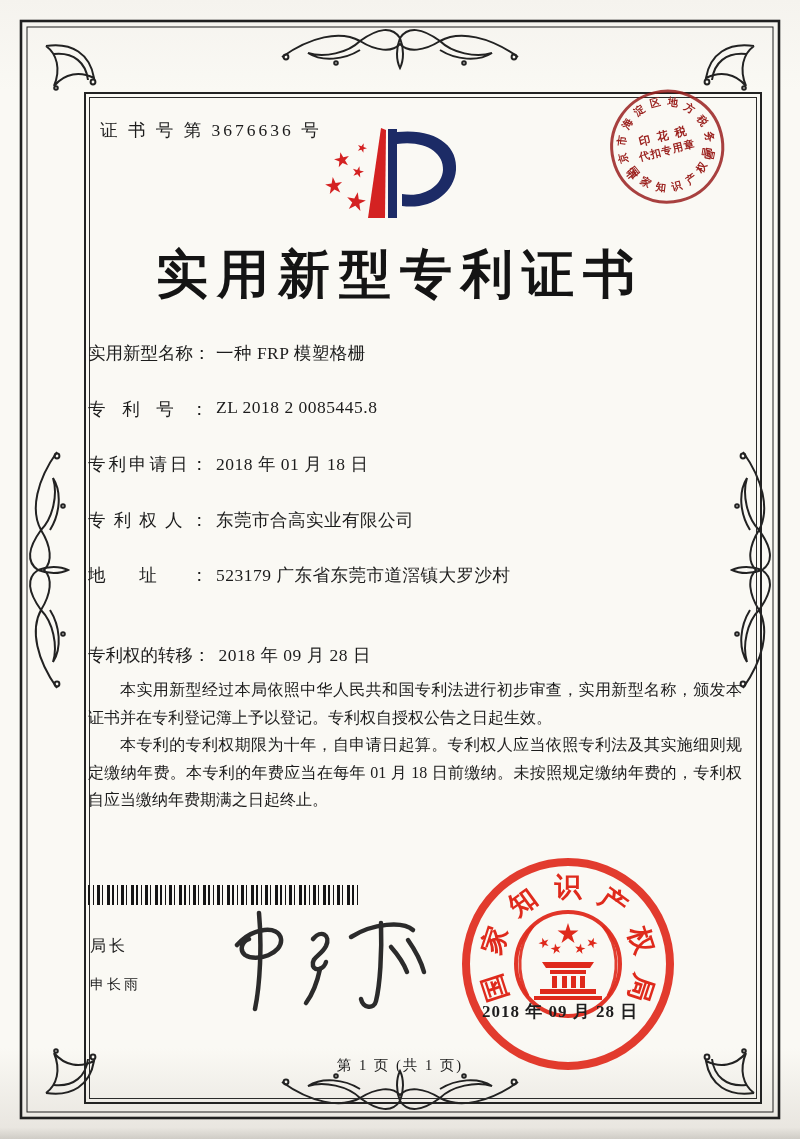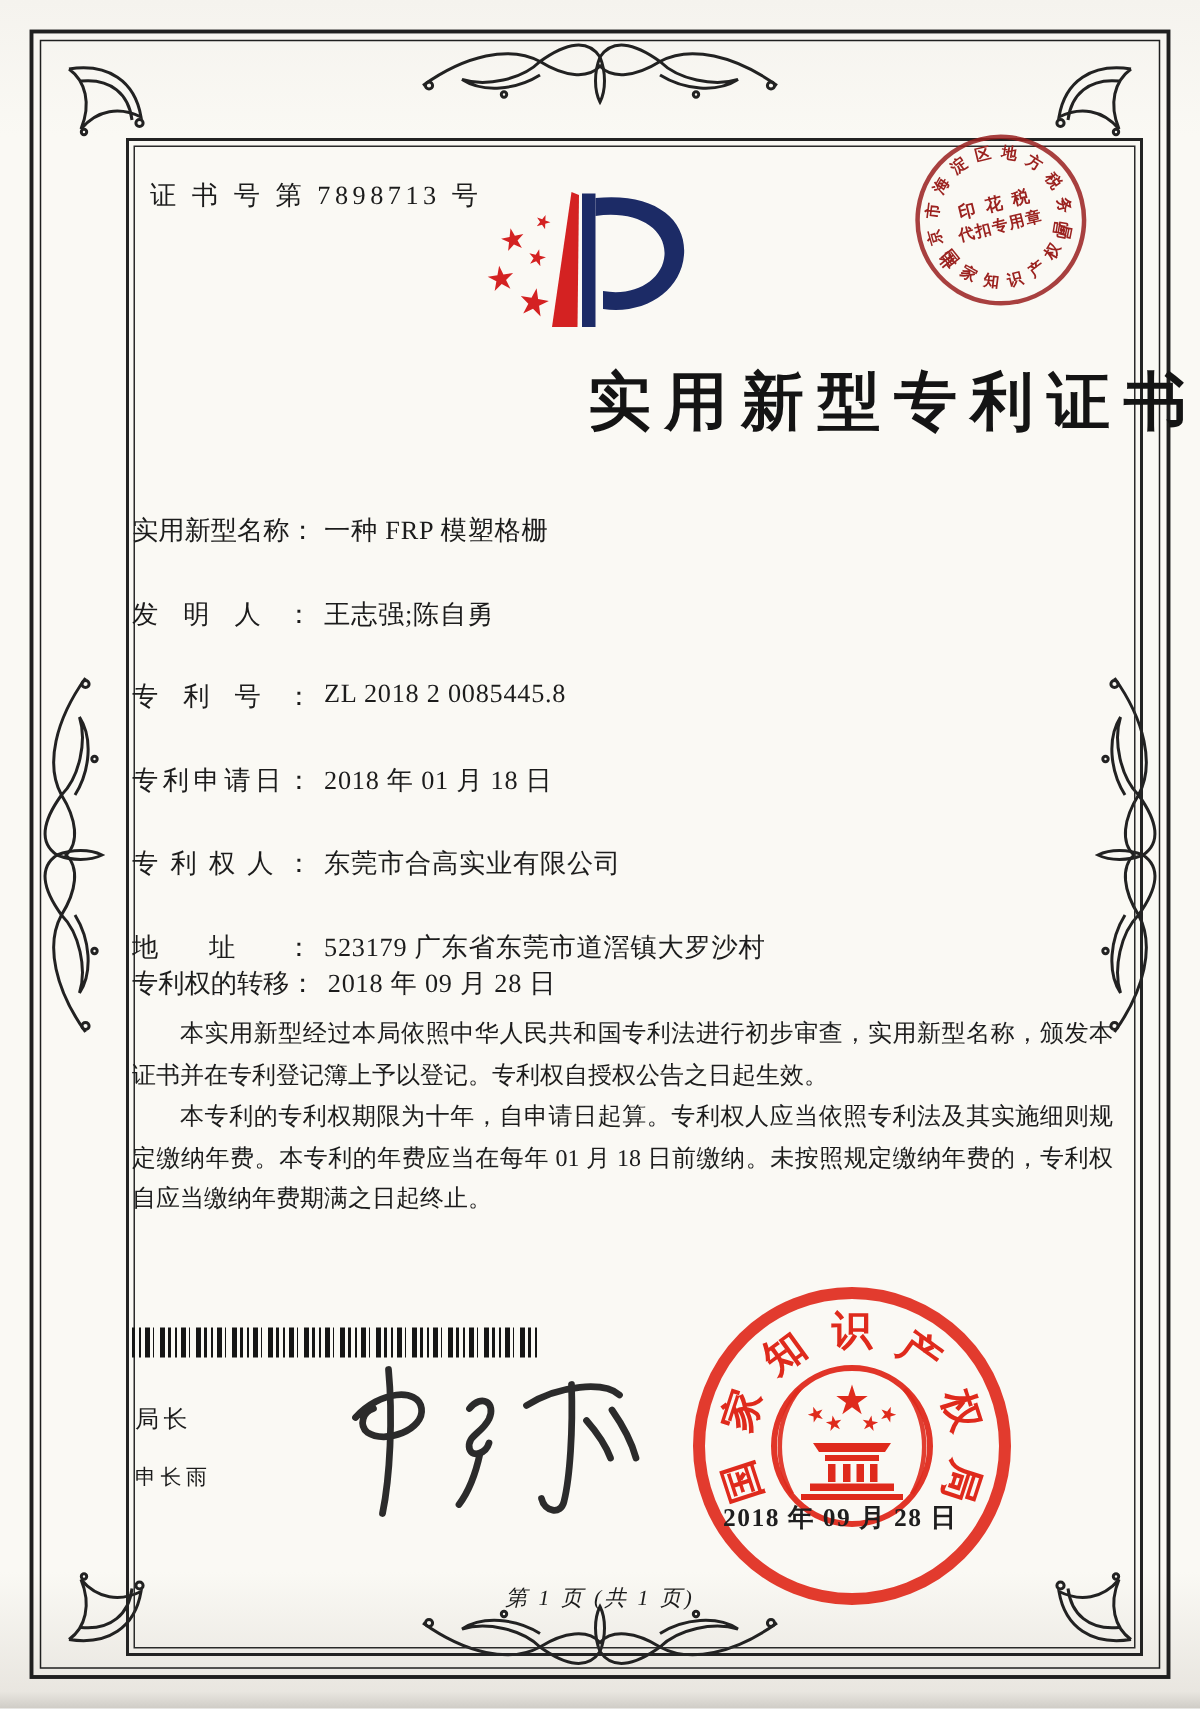--- a/index.html
+++ b/index.html
@@ -10,21 +10,21 @@
   }
   .abs{position:absolute;}
   
   .border-svg{left:0;top:0;width:800px;height:1139px;pointer-events:none;}
   
   .frame{left:84px;top:92px;width:674px;height:1008px;border:2.5px solid #232323;}
   .frame-inner{position:absolute;left:3px;top:3px;right:3px;bottom:3px;border:1px solid #2a2a2a;}
   
   .cert-no{left:100px;top:118px;font-size:17.5px;letter-spacing:3px;}
   .logo{left:318px;top:118px;width:165px;height:112px;}
-  .title{left:0;top:240px;width:800px;text-align:right;font-size:42px;font-weight:bold;letter-spacing:9px;color:#141414;}
+  .title{left:0;top:240px;width:800px;text-align:center;font-size:52px;font-weight:bold;letter-spacing:9px;color:#141414;}
   
   .stamp{left:608px;top:88px;width:116px;height:116px;transform:rotate(-14deg);}
   .stamp-ring{position:absolute;left:2px;top:2px;width:108px;height:108px;border:3.5px solid rgba(153,32,30,.85);border-radius:50%;}
   .stamp span{position:absolute;left:50%;top:50%;color:#9b221f;font-weight:bold;}
   .stamp .arcT{font-size:10.5px;transform:translate(-50%,-50%) rotate(var(--a)) translateY(-44px);}
   .stamp .arcB{font-size:10.5px;transform:translate(-50%,-50%) rotate(var(--a)) translateY(-42px) rotate(180deg);}
   .stamp .c1{font-size:11.5px;white-space:nowrap;transform:translate(-50%,-50%) translateY(-10px);letter-spacing:2px;}
   .stamp .c2{font-size:10.5px;white-space:nowrap;transform:translate(-50%,-50%) translateY(5px);letter-spacing:1px;}
   
   .fields{left:88px;top:341px;width:660px;font-size:17.5px;}
@@ -44,21 +44,21 @@
   .sig-name{left:90px;top:976px;font-size:14px;letter-spacing:3px;}
   .sig-svg{left:195px;top:905px;width:235px;height:115px;}
   
   .seal{left:462px;top:858px;width:212px;height:212px;z-index:2;}
   .seal-ring{position:absolute;left:0;top:0;width:196px;height:196px;border:8px solid rgba(223,42,28,.92);border-radius:50%;}
   .seal span{position:absolute;left:50%;top:50%;font-size:27px;font-weight:bold;color:#df2a1c;
     transform:translate(-50%,-50%) rotate(var(--a)) translateY(-77px);}
   .emblem{position:absolute;left:50%;top:50%;transform:translate(-50%,-50%);}
   .seal-date{left:482px;top:1000px;font-size:17px;letter-spacing:1px;color:#1e1e1e;z-index:3;font-weight:bold;}
   
-  .footer{left:0;top:1056px;width:800px;text-align:center;font-size:14.5px;letter-spacing:2px;font-style:italic;}
+  .footer{left:0;top:1056px;width:800px;text-align:center;font-size:14.5px;letter-spacing:2px;}
 </style>
 </head>
 <body>
 
 <svg class="abs border-svg" viewBox="0 0 800 1139">
   <g fill="none" stroke="#1f1f1f">
     <rect x="21" y="21" width="758" height="1097" stroke-width="2.6"></rect>
     <rect x="27" y="27" width="746" height="1085" stroke-width="1"></rect>
   </g>
   <defs>
@@ -86,21 +86,21 @@
   <use href="#cf" transform="translate(44,44)"></use>
   <use href="#cf" transform="translate(756,44) scale(-1,1)"></use>
   <use href="#cf" transform="translate(44,1095) scale(1,-1)"></use>
   <use href="#cf" transform="translate(756,1095) scale(-1,-1)"></use>
 </svg>
 
 <div class="abs frame">
   <div class="frame-inner"></div>
 </div>
 
-<div class="abs cert-no">证 书 号 第 7898713 号</div>
+<div class="abs cert-no">证 书 号 第 3676636 号</div>
 
 <div class="abs stamp">
   <div class="stamp-ring"></div>
   <span class="arcT" style="--a:-115deg">北</span>
   <span class="arcT" style="--a:-92deg">京</span>
   <span class="arcT" style="--a:-69deg">市</span>
   <span class="arcT" style="--a:-46deg">海</span>
   <span class="arcT" style="--a:-23deg">淀</span>
   <span class="arcT" style="--a:0deg">区</span>
   <span class="arcT" style="--a:23deg">地</span>
@@ -137,23 +137,20 @@
   </g>
 </svg>
 
 <div class="abs title">实用新型专利证书</div>
 
 <div class="abs fields">
   <div class="f-row">
     <span class="f-label">实用新型名称：</span><span class="f-value">一种 FRP 模塑格栅</span>
   </div>
   <div class="f-row">
-    <span class="f-label">发明人：</span><span class="f-value">王志强;陈自勇</span>
-  </div>
-  <div class="f-row">
     <span class="f-label">专利号：</span><span class="f-value">ZL 2018 2 0085445.8</span>
   </div>
   <div class="f-row">
     <span class="f-label">专利申请日：</span><span class="f-value">2018 年 01 月 18 日</span>
   </div>
   <div class="f-row">
     <span class="f-label">专利权人：</span><span class="f-value">东莞市合高实业有限公司</span>
   </div>
   <div class="f-row">
     <span class="f-label">地址：</span><span class="f-value">523179 广东省东莞市道滘镇大罗沙村</span>

